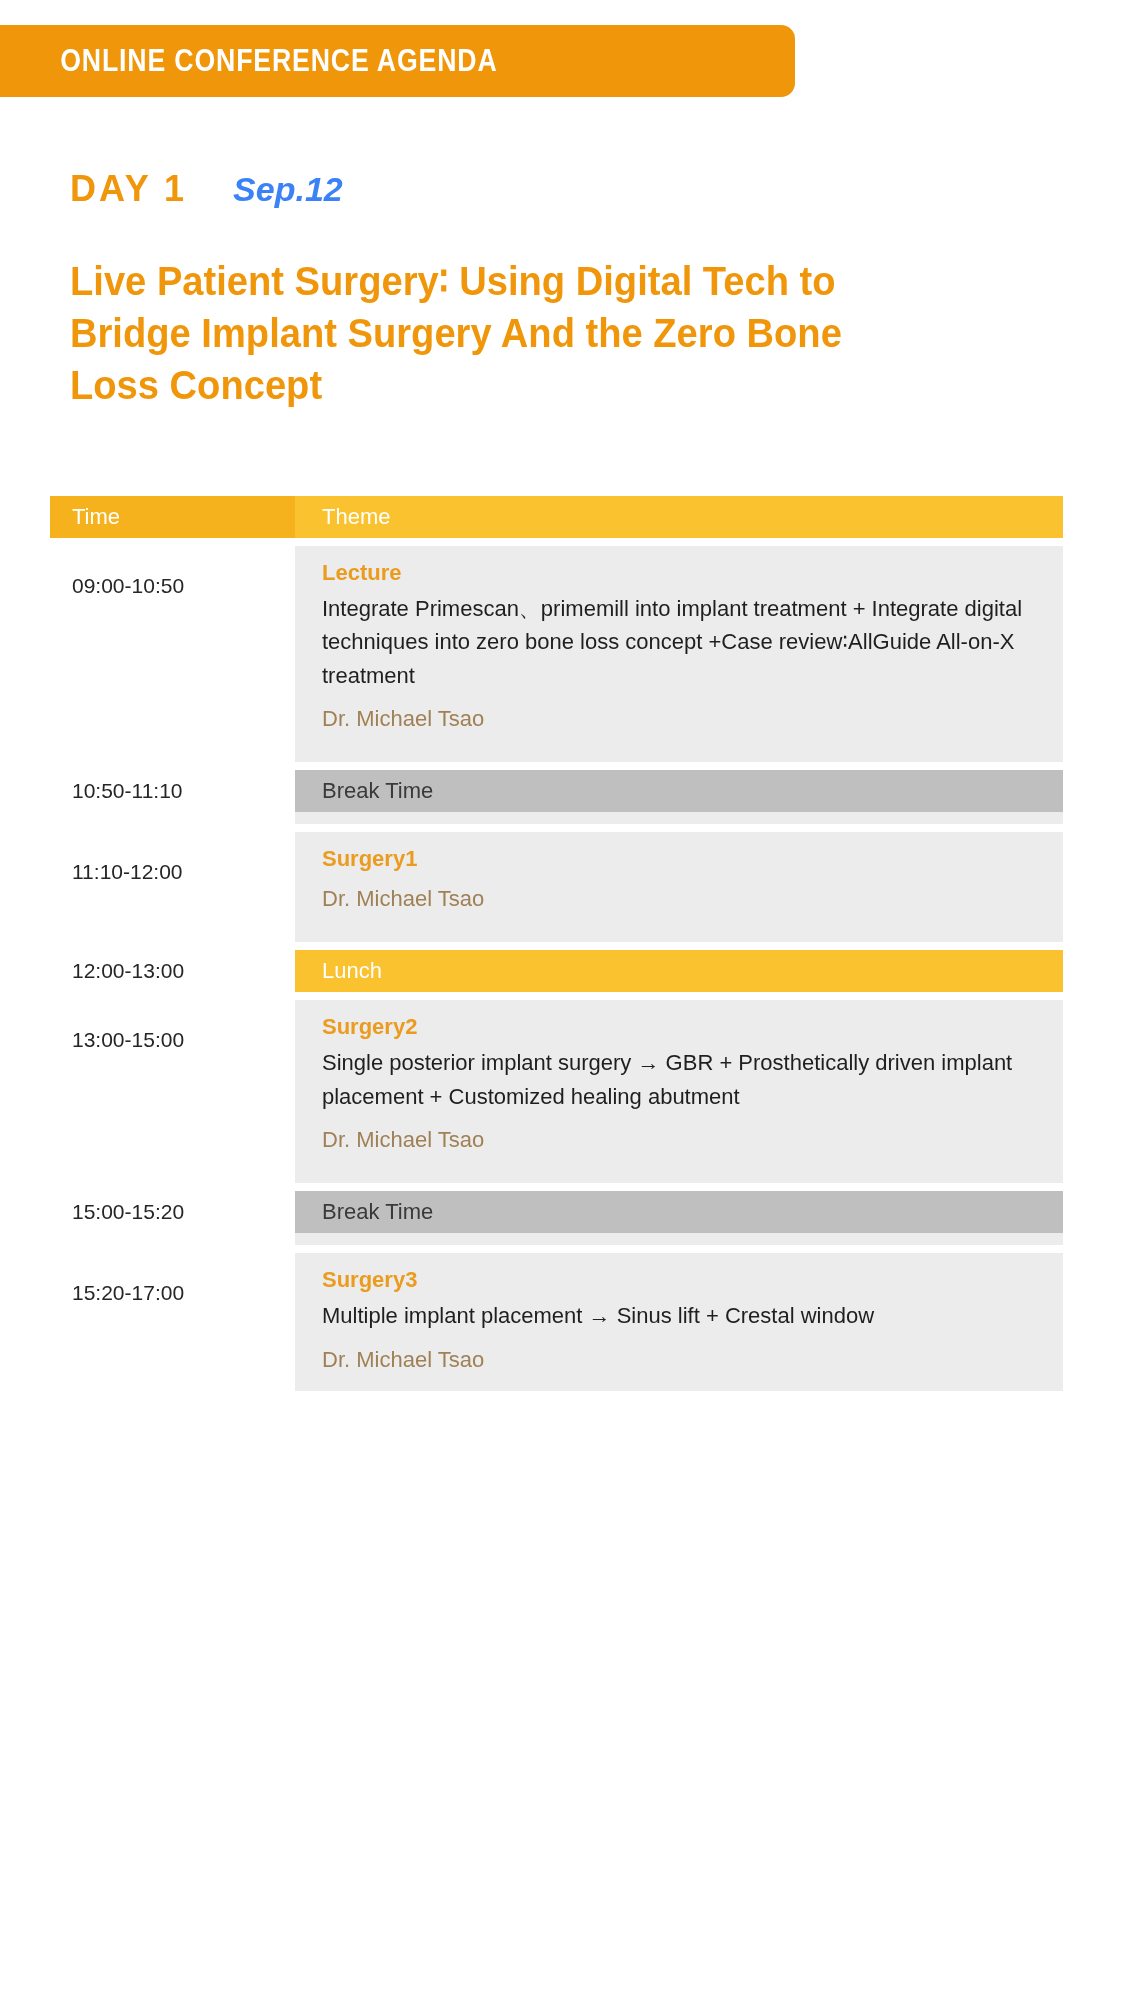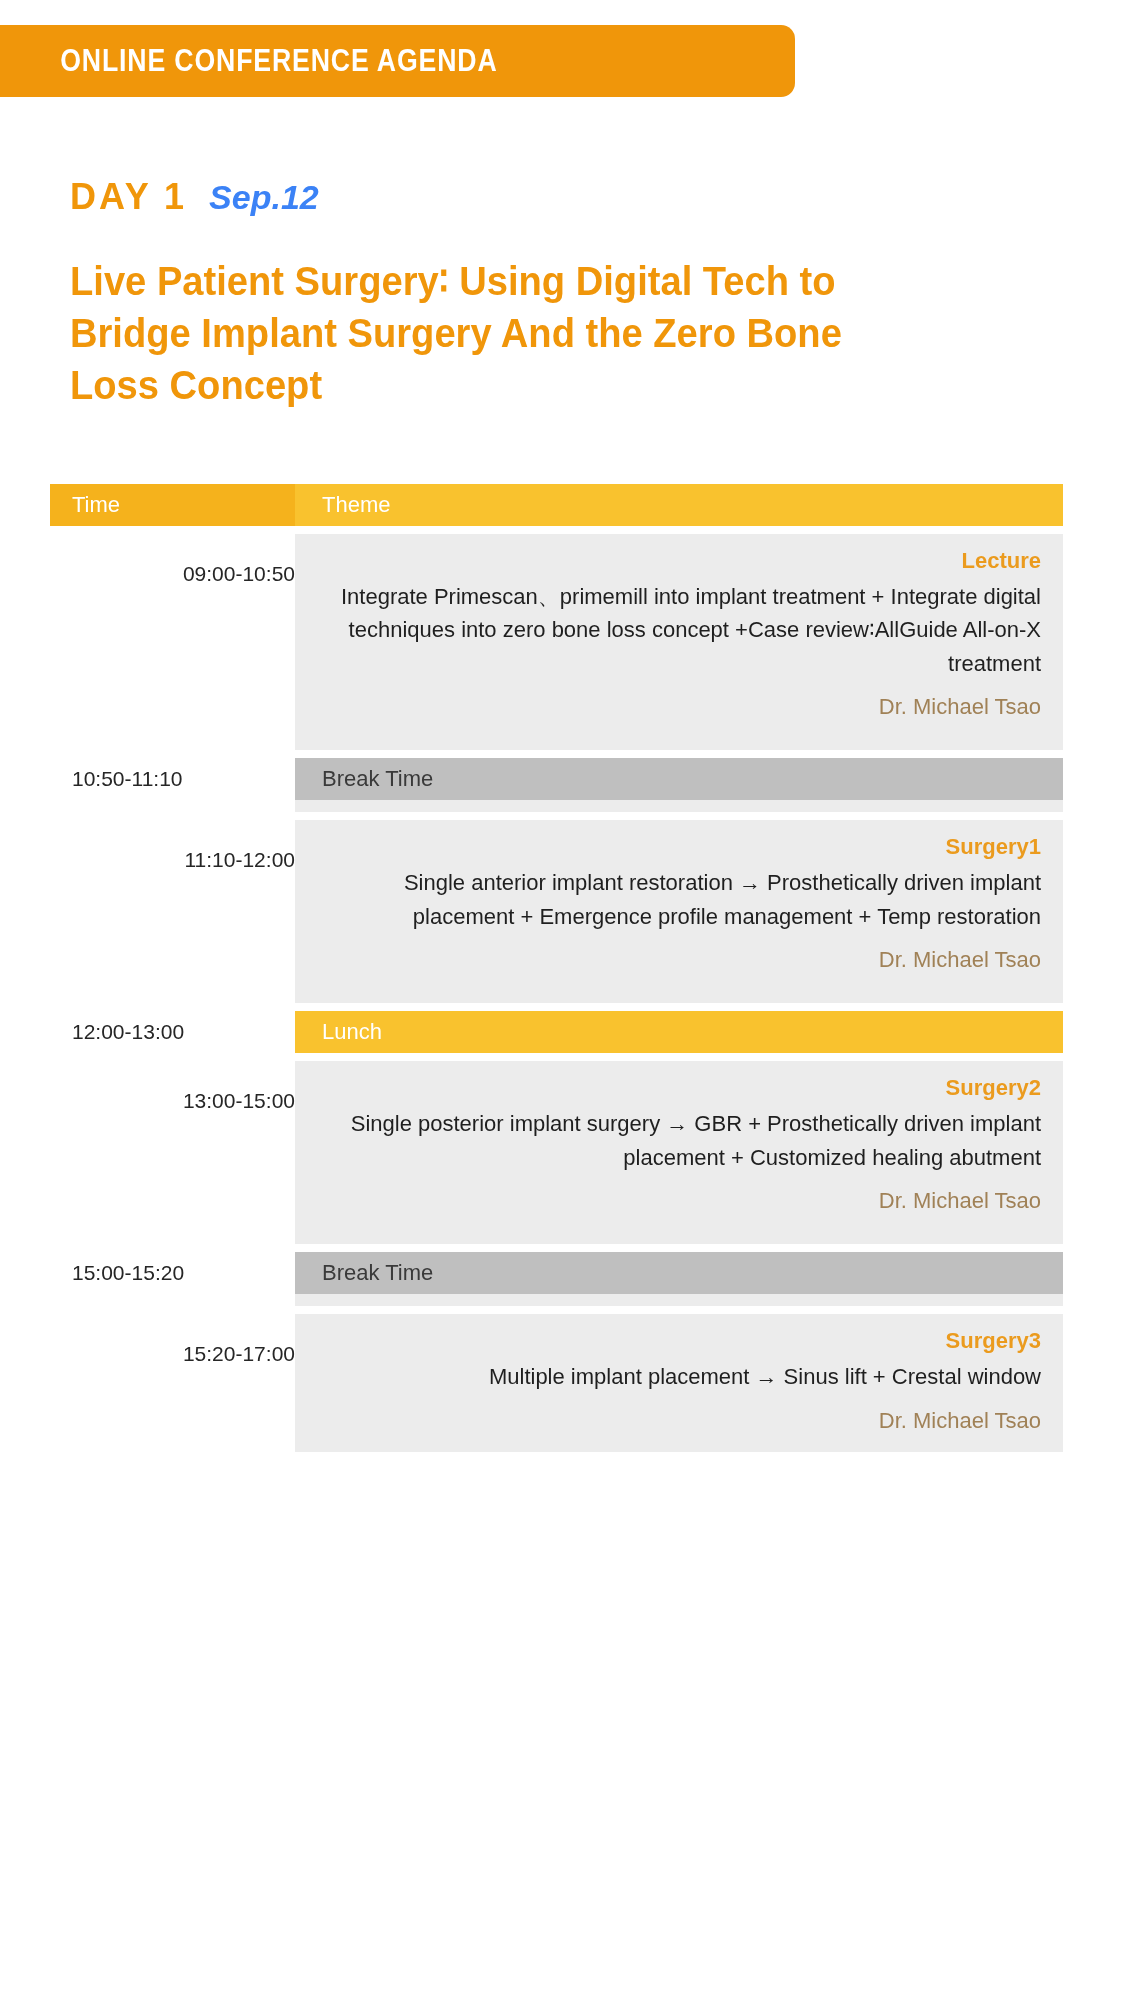--- a/index.html
+++ b/index.html
@@ -40,24 +40,25 @@
     padding-left: 70px;
     transform: scaleX(0.86);
     transform-origin: left center;
     white-space: nowrap;
   }
 
   
   .day-line {
     position: absolute;
     left: 70px;
-    top: 176px;
+    top: 168px;
     display: flex;
     align-items: baseline;
     white-space: nowrap;
+    gap: 24px;
   }
   .day-label {
     color: #f0960a;
     font-size: 36px;
     font-weight: bold;
     letter-spacing: 3px;
   }
   .day-date {
     color: #3b82f6;
     font-size: 34px;
@@ -78,23 +79,22 @@
     font-weight: bold;
     line-height: 1.27;
     transform: scaleX(0.93);
     transform-origin: left top;
   }
 
   
   .agenda {
     position: absolute;
     left: 50px;
-    top: 484px;
+    top: 496px;
     width: 1013px;
-    text-align: right;
   }
 
   .thead {
     display: flex;
     height: 42px;
   }
   .th-time {
     width: 245px;
     background: #f5b21c;
     color: #ffffff;
@@ -240,21 +240,20 @@
 
     <div class="gap">
       <div class="gap-time"></div>
       <div class="gap-theme"></div>
     </div>
 
     <div class="row row-session">
       <div class="cell-time">11:10-12:00</div>
       <div class="cell-theme">
         <div class="kind">Surgery1</div>
-        <div class="desc">Single anterior implant restoration → Prosthetically driven implant placement + Emergence profile management + Temp restoration</div>
         <div class="speaker">Dr. Michael Tsao</div>
       </div>
     </div>
 
     <div class="gap">
       <div class="gap-time"></div>
       <div class="gap-theme"></div>
     </div>
 
     <div class="row row-lunch">

